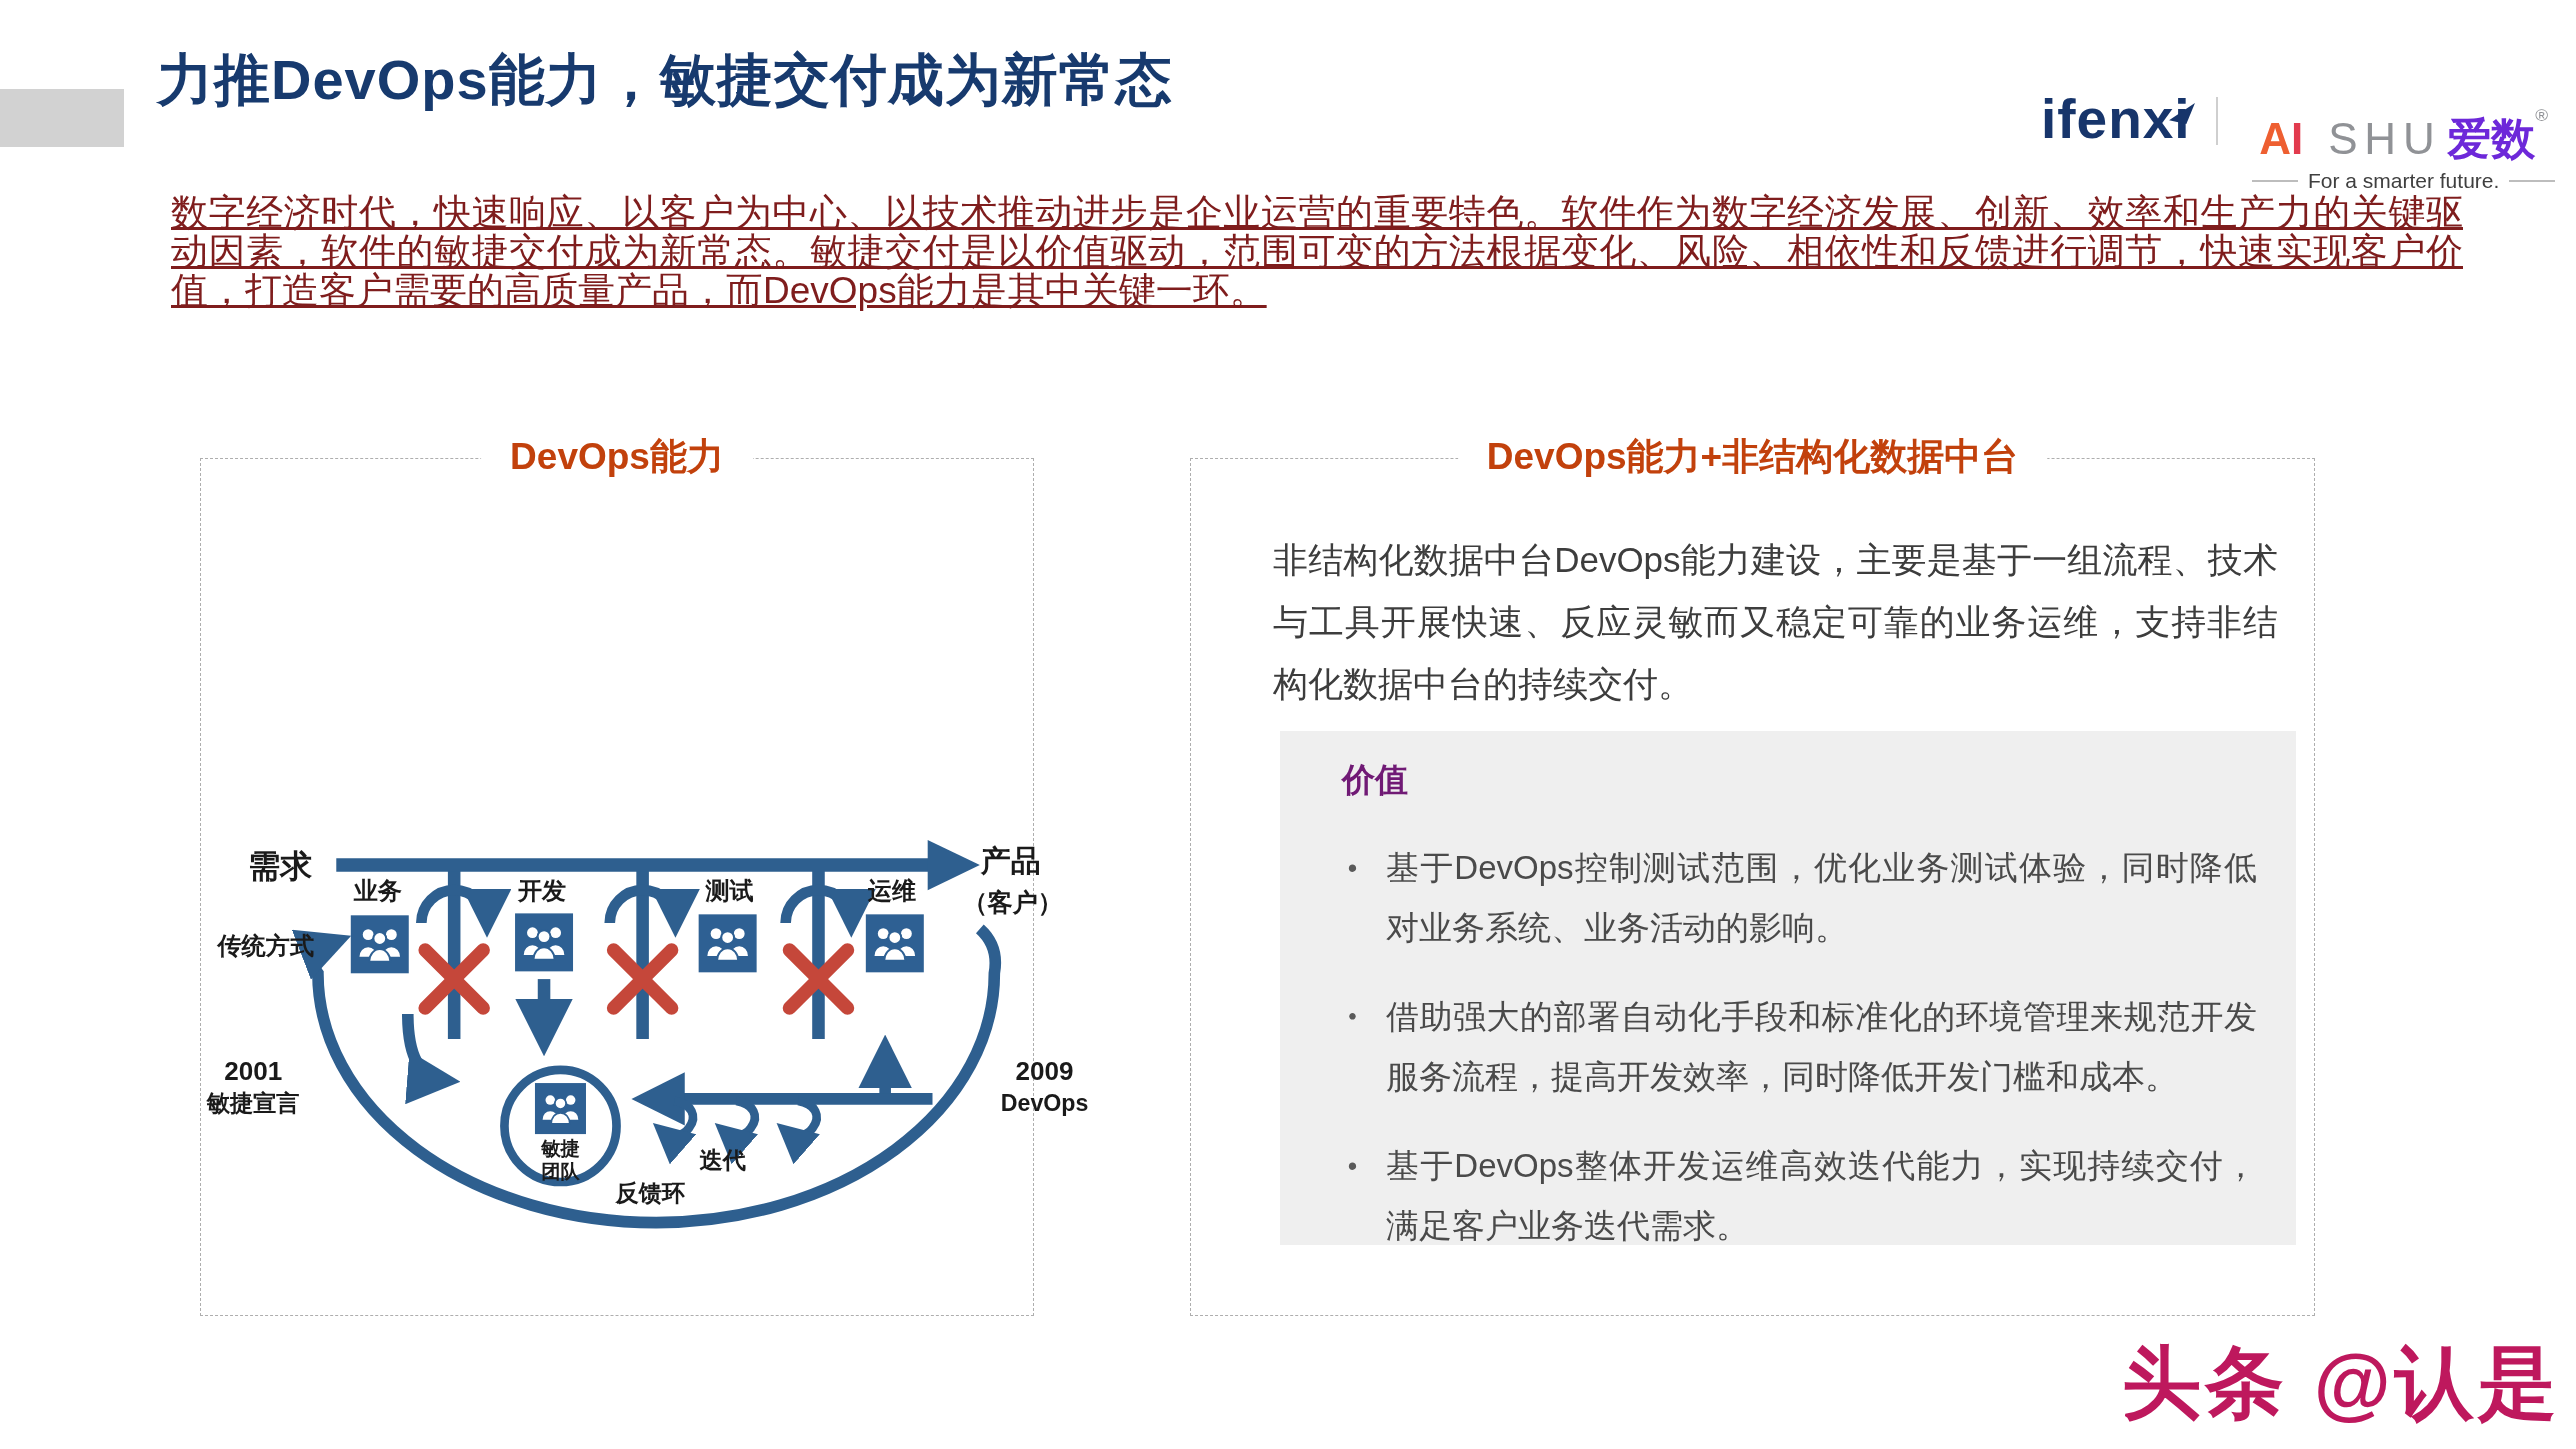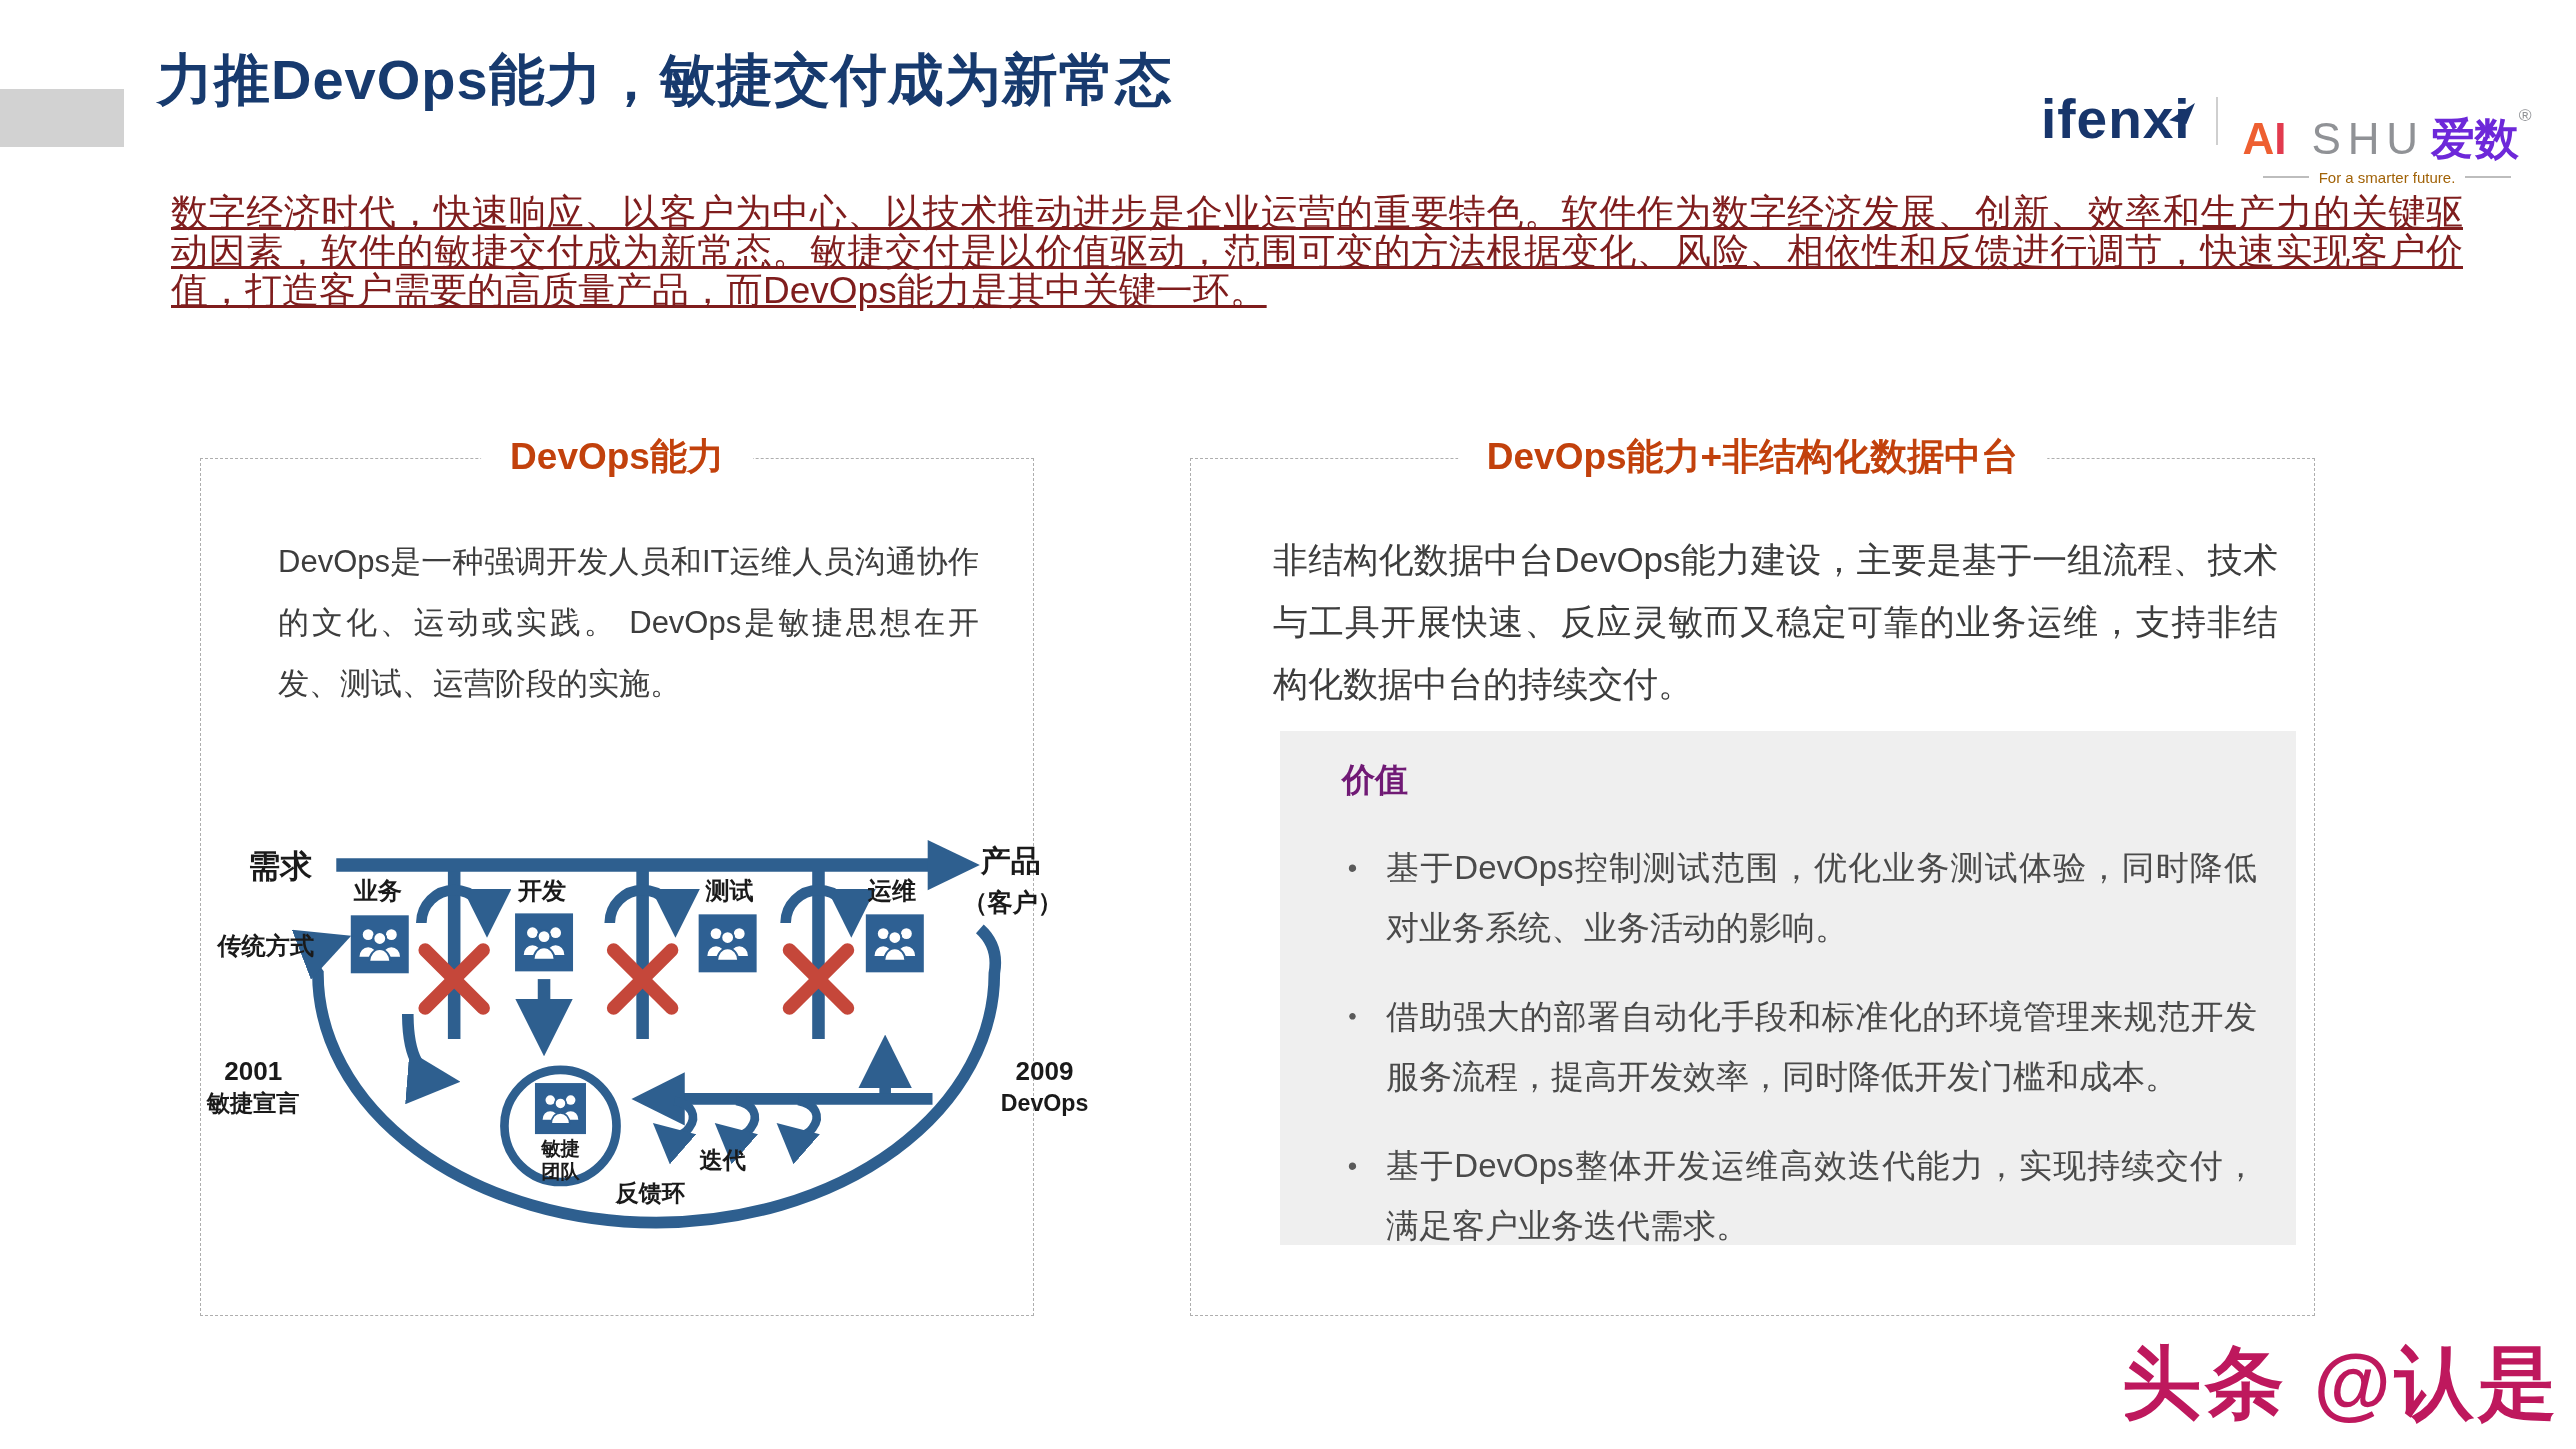--- a/index.html
+++ b/index.html
@@ -14,21 +14,21 @@
   .ifenxi{font-size:55px;font-weight:bold;color:#17356b;line-height:56px;position:relative;letter-spacing:1px;}
   .ifenxi .i-arrow{position:absolute;right:-5.8px;top:-11.6px;}
   .logo-sep{width:1.9px;height:48px;background:#cfcfcf;margin-top:5.8px;}
   .aishu{display:flex;flex-direction:column;align-items:center;}
   .aishu-row{font-size:44px;line-height:48px;white-space:nowrap;}
   .aishu-ai-a{color:#ee5f31;font-weight:bold;}
   .aishu-ai-i{color:#e23b4e;font-weight:bold;}
   .aishu-shu{color:#909296;letter-spacing:6.8px;margin-left:25px;}
   .aishu-cn{color:#6d28d9;font-weight:bold;margin-left:5.8px;text-align:right;}
   .aishu-reg{color:#909296;font-size:17.4px;vertical-align:33px;}
-  .tagline{margin-top:5.8px;font-size:15px;color:#a16207;display:flex;align-items:center;white-space:nowrap;}
+  .tagline{margin-top:5.8px;font-size:21px;color:#404040;display:flex;align-items:center;white-space:nowrap;}
   .tagline .dash{display:inline-block;width:46px;height:1.9px;background:#bdbdbd;margin:0 9.7px;}
   
   .intro{position:absolute;left:171px;top:193px;width:2292px;font-size:37px;line-height:39px;color:#7f1d1d;text-align:justify;text-decoration:underline;}
   
   .panel{position:absolute;border:1.9px dashed #aeaeae;background:#fff;}
   .panel-left{left:200px;top:458px;width:832px;height:856px;}
   .panel-right{left:1190px;top:458px;width:1123px;height:856px;}
   .panel-title{position:absolute;top:0;left:50%;transform:translate(-50%,-55%);background:#fff;padding:0 29px;
     font-size:37px;font-weight:bold;color:#c2410c;white-space:nowrap;}
   .panel-body{color:#3d3d3d;text-align:justify;}
@@ -65,21 +65,20 @@
         <span>For a smarter future.</span>
         <span class="dash"></span>
       </div>
   </div>
 </div>
 
 <div class="intro">数字经济时代，快速响应、以客户为中心、以技术推动进步是企业运营的重要特色。软件作为数字经济发展、创新、效率和生产力的关键驱动因素，软件的敏捷交付成为新常态。敏捷交付是以价值驱动，范围可变的方法根据变化、风险、相依性和反馈进行调节，快速实现客户价值，打造客户需要的高质量产品，而DevOps能力是其中关键一环。</div>
 
 <div class="panel panel-left">
   <div class="panel-title">DevOps能力</div>
-  <div class="panel-body lb">DevOps是一种强调开发人员和IT运维人员沟通协作的文化、运动或实践。 DevOps是敏捷思想在开发、测试、运营阶段的实施。</div>
 
   <svg class="diagram" viewBox="0 0 861 480">
     <defs>
       <marker id="mb" viewBox="0 0 10 10" refX="7" refY="5" markerWidth="4.6" markerHeight="4.6" orient="auto-start-reverse">
         <path d="M0,0 L10,5 L0,10 z" fill="#2e5f8f"></path>
       </marker>
       <g id="teamicon">
         <rect x="-30" y="-30" width="60" height="60" fill="#2e6093"></rect>
         <circle cx="-12" cy="-10" r="5.6" fill="#fff"></circle>
         <circle cx="12" cy="-10" r="5.6" fill="#fff"></circle>

